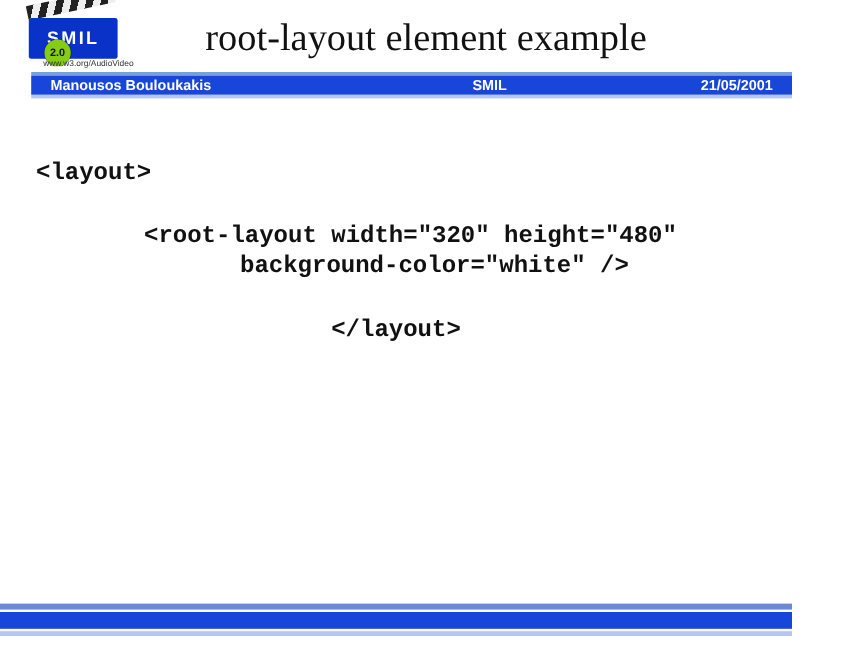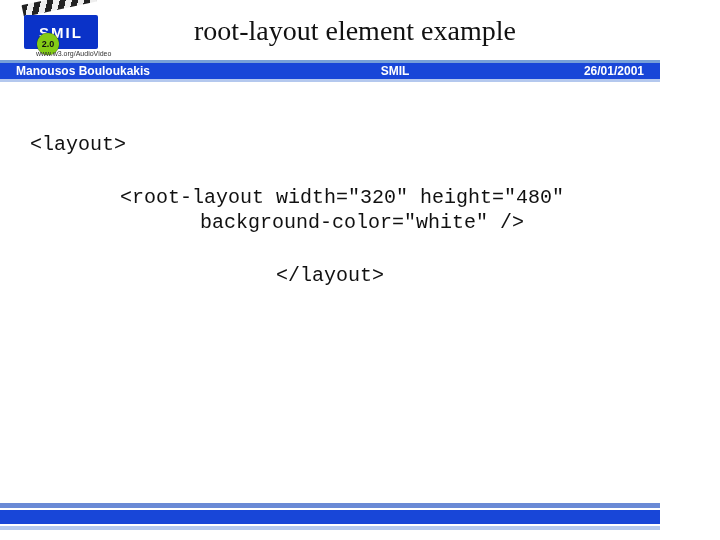--- a/index.html
+++ b/index.html
@@ -5,29 +5,29 @@
   * { margin: 0; padding: 0; box-sizing: border-box; }
   html, body { width: 720px; height: 540px; font-family: "Times New Roman", serif; background: #fff; overflow: hidden; }
   .slide { position: relative; width: 660px; height: 540px; }
   .header { display: flex; align-items: center; height: 58px; padding: 4px 10px 0 10px; }
   .logo { width: 110px; height: 52px; position: relative; }
   .logo-clap-top { position: absolute; left: 14px; top: 0; width: 74px; height: 12px; background: repeating-linear-gradient(115deg,#222 0 6px,#eee 6px 12px); transform: rotate(-12deg); transform-origin: left bottom; border-radius: 1px; }
   .logo-clap-body { position: absolute; left: 14px; top: 10px; width: 74px; height: 34px; background: #0a32c8; border-radius: 2px; display:flex; align-items:center; justify-content:center; }
   .logo-clap-body span { color:#fff; font-family: Arial, sans-serif; font-weight:700; font-size:15px; letter-spacing:2px; }
   .logo-badge { position:absolute; left:2px; bottom:2px; width:22px; height:22px; border-radius:50%; background:#84cc16; display:flex; align-items:center; justify-content:center; font: 700 9px Arial,sans-serif; color:#111; box-shadow:0 0 1px #000;margin-left:25px; }
   .logo-url { position:absolute; left:26px; bottom:0; font:7px Arial,sans-serif; color:#333; }
-  .title { flex: 1; text-align: center; font-size: 28px; color: #111; padding-right: 60px; }
-  .bar { position: relative; margin-top: 2px; height: 22px; }
+  .title { flex: 1; text-align: center; font-size: 32px; color: #111; padding-right: 60px; }
+  .bar { position: relative; margin-top: 2px; height: 22px; margin-left: 26px; }
   .bar-line1 { height: 3px; background: #77a0d8; }
   .bar-main { height: 16px; background: #1846d8; display:flex; align-items:center; color:#fff; font: 700 12px Arial, sans-serif; padding: 0 16px 0 16px; }
   .bar-main .left { flex:0 0 230px; }
   .bar-main .center { flex:1; text-align:center; }
   .bar-main .right { flex:0 0 100px; text-align:right; }
   .bar-line2 { height: 3px; background: #b4c8ee; }
-  .content { padding: 50px 30px 0 30px; font-family: "Courier New", monospace; font-weight: 400; font-size: 20px; color:#111; line-height: 1.25; }
+  .content { padding: 50px 30px 0 30px; font-family: "Courier New", monospace; font-weight: 700; font-size: 20px; color:#111; line-height: 1.25; }
   .code-indent1 { padding-left: 90px; padding-top: 28px; }
   .code-indent2 { padding-left: 170px; }
   .closing { padding-top: 28px; text-align: center; }
   .footer { position:absolute; left:0; right:0; bottom:10px; }
   .foot-line1 { height:5px; background:#6a8ad6; margin-bottom:2px; }
   .foot-line2 { height:14px; background:#1846d8; margin-bottom:2px; }
   .foot-line3 { height:4px; background:#b4c8ee; }
 </style>
 </head>
 <body>
@@ -44,21 +44,21 @@
       <div class="logo-url">www.w3.org/AudioVideo</div>
     </div>
     <div class="title">root-layout element example</div>
   </div>
 
   <div class="bar">
     <div class="bar-line1"></div>
     <div class="bar-main">
       <div class="left">Manousos Bouloukakis</div>
       <div class="center">SMIL</div>
-      <div class="right">26/01/2001</div>
+      <div class="right">21/05/2001</div>
     </div>
     <div class="bar-line2"></div>
   </div>
 
   <div class="content">
     <div>&lt;layout&gt;</div>
     <div class="code-indent1">&lt;root-layout width="320" height="480"</div>
     <div class="code-indent2">background-color="white" /&gt;</div>
     <div class="closing">&lt;/layout&gt;</div>
   </div>

